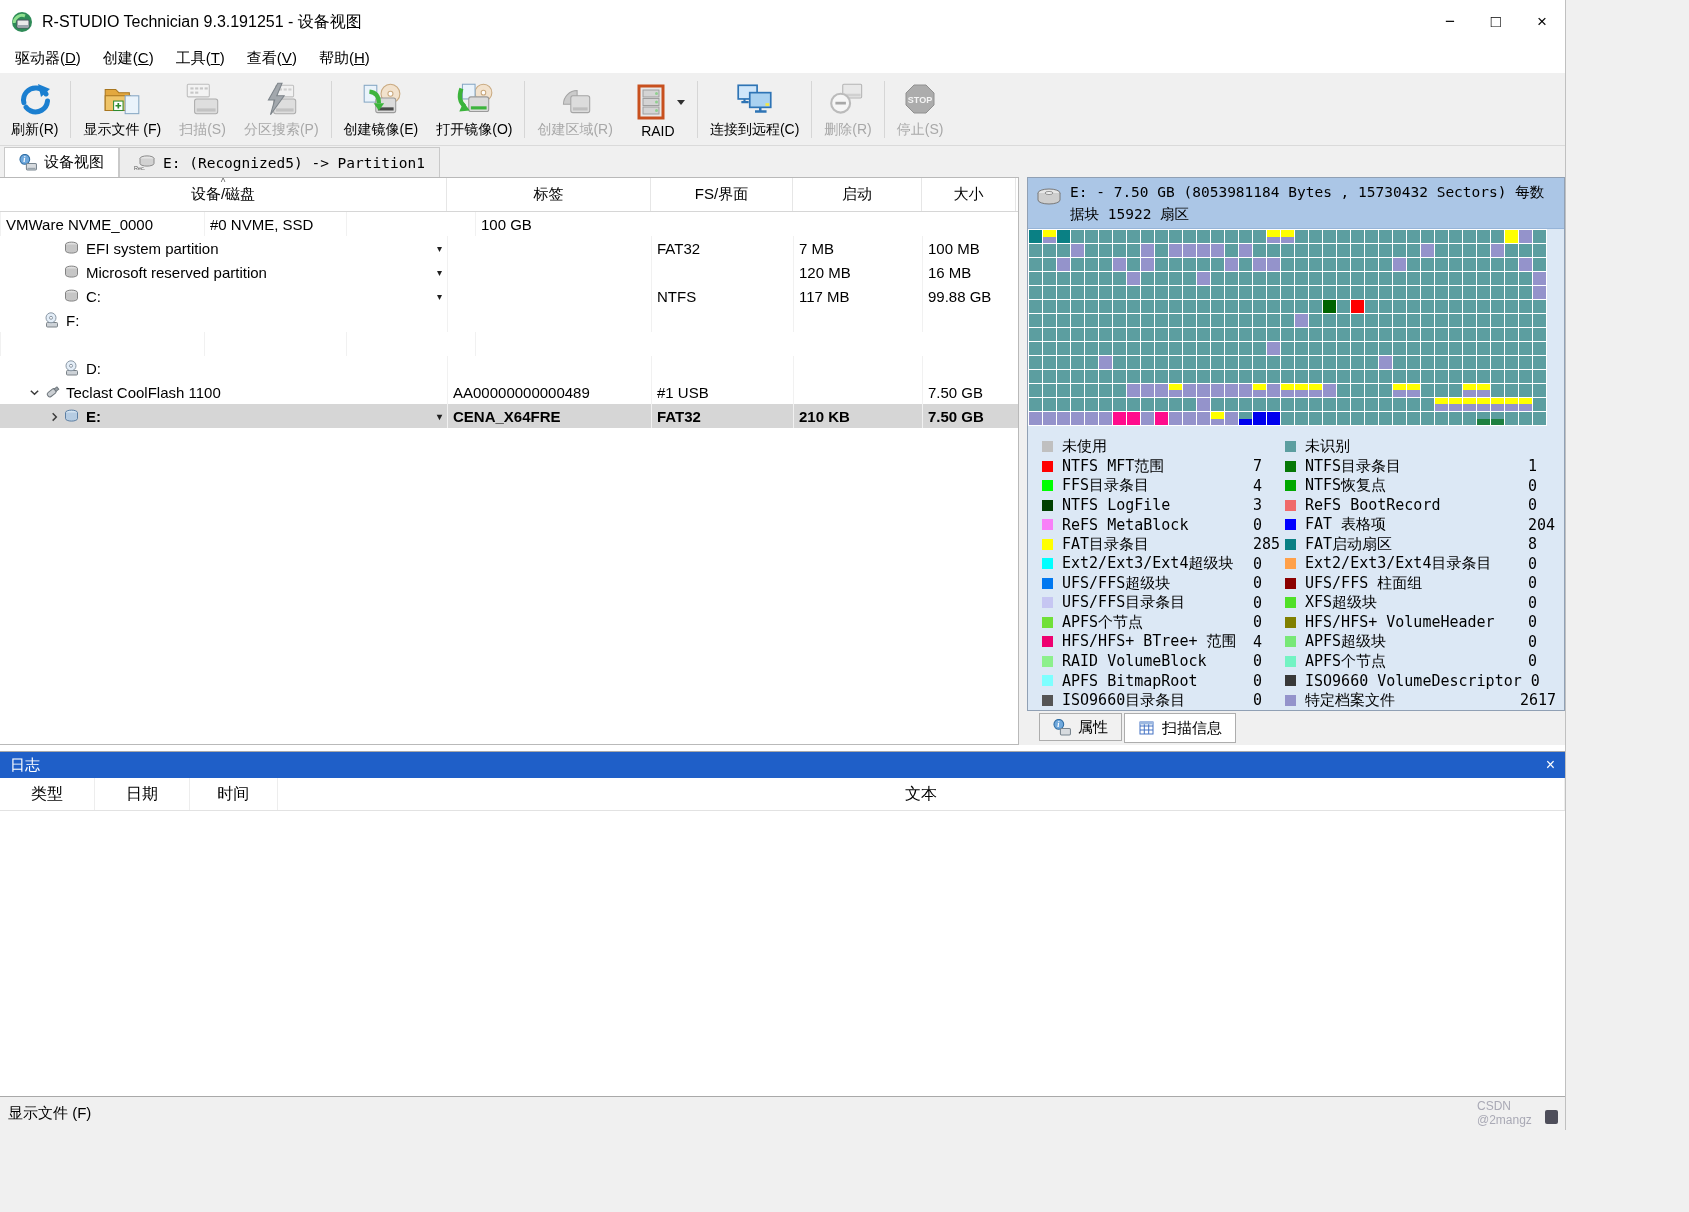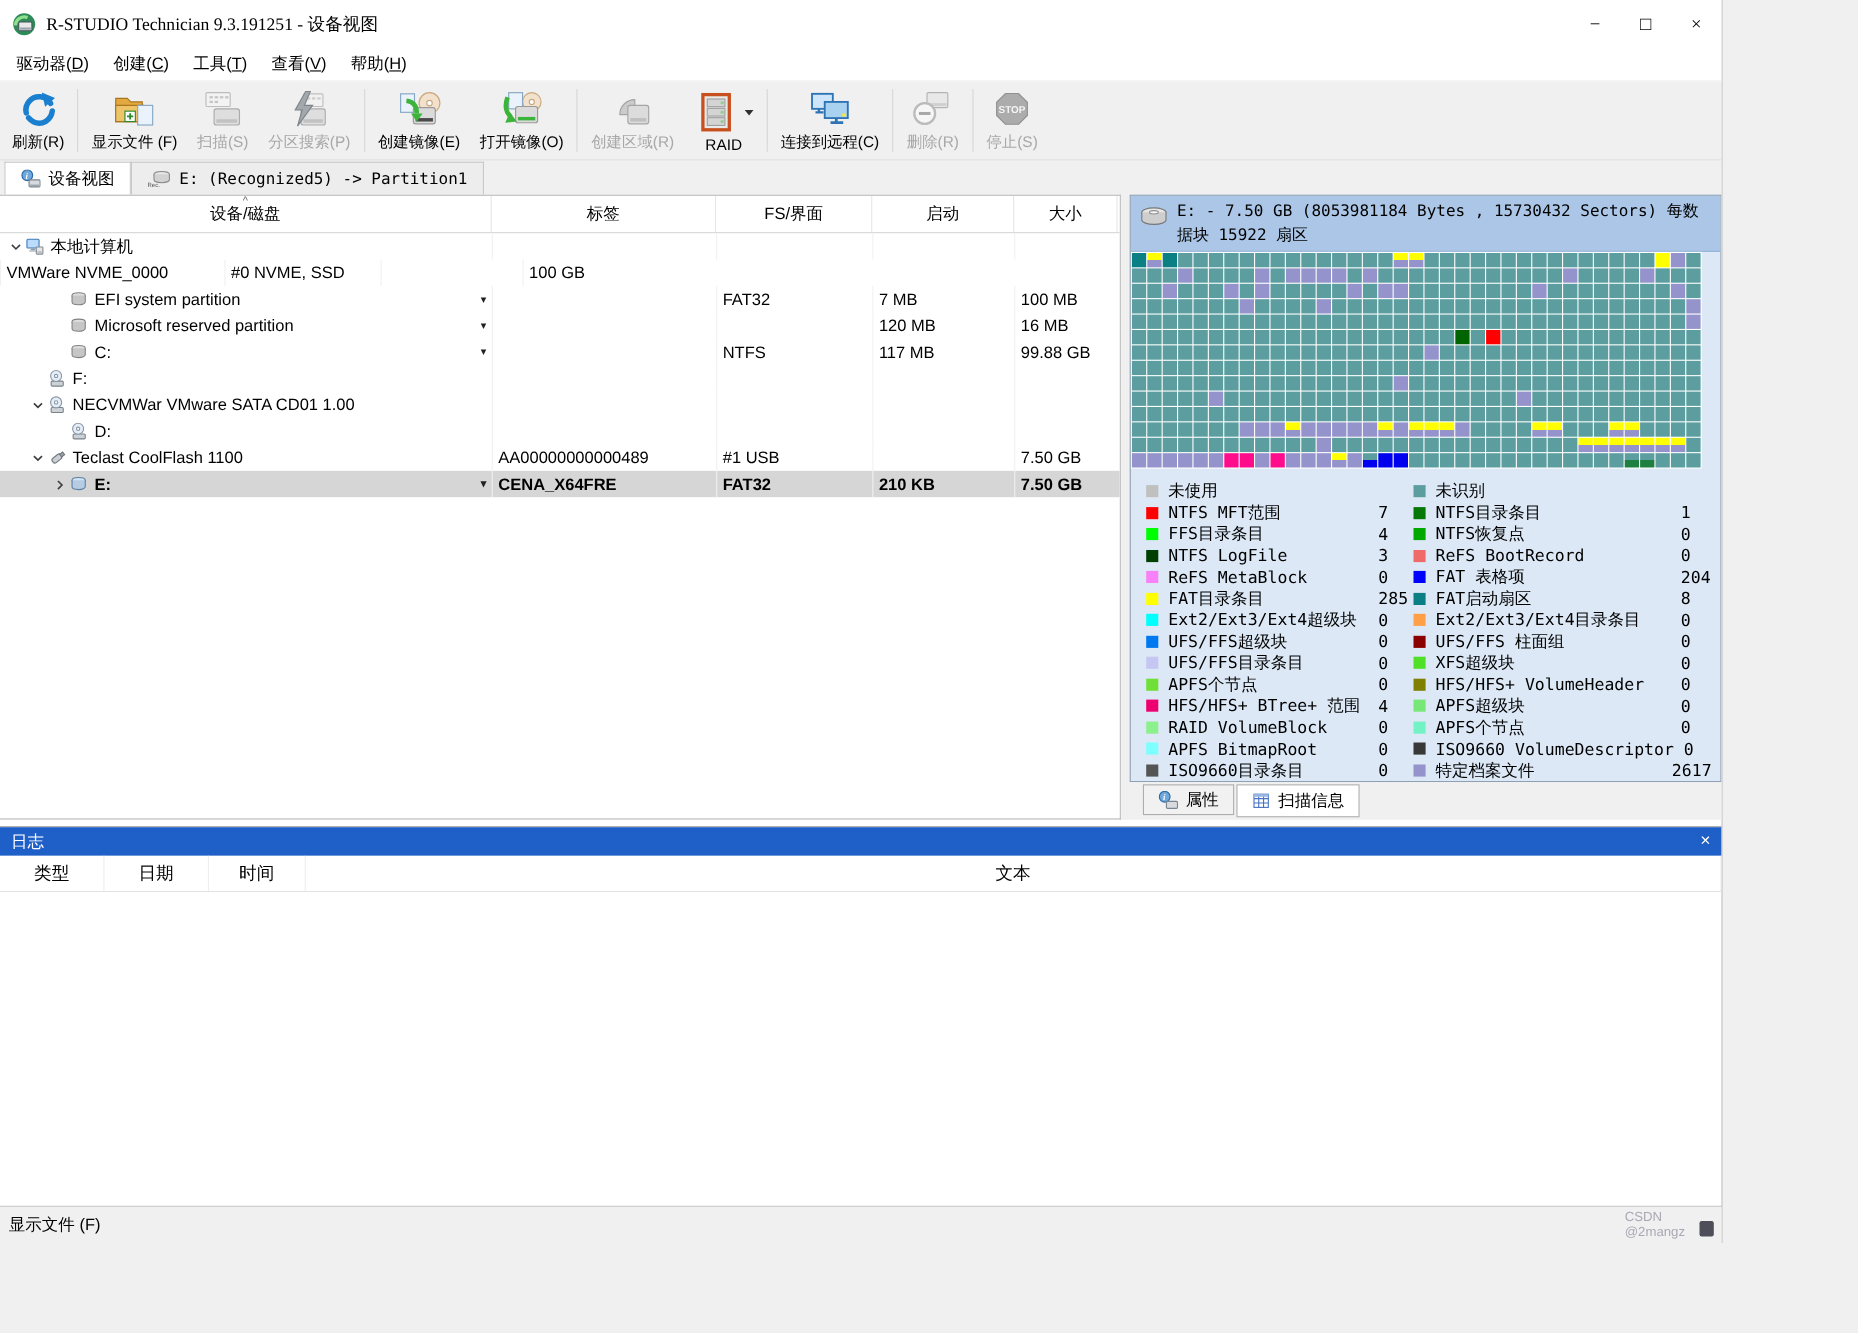--- a/index.html
+++ b/index.html
@@ -1,20 +1,20 @@
 <!DOCTYPE html>
 <html><head>
 <meta charset="utf-8">
 <style>
   * { box-sizing: border-box; margin: 0; padding: 0; }
   html,body { width:1689px; height:1212px; background:#F0F0F0; font-family:"Liberation Sans",sans-serif; color:#000; }
   .window { position:relative; width:1566px; height:1130px; background:#FFF; border-right:1px solid #C0C0C0; overflow:hidden; }
 
   
-  .titlebar { height:44px; background:#FFF; display:flex; align-items:center; padding-left:10px;font-family:Liberation Serif, serif; }
+  .titlebar { height:44px; background:#FFF; display:flex; align-items:center; padding-left:10px; }
   .app-icon { width:24px; height:24px; margin-right:8px; display:inline-flex; }
   .title { font-size:16px; }
   .win-controls { margin-left:auto; display:flex; height:100%; }
   .wc { width:46px; display:flex; align-items:center; justify-content:center; font-size:17px; cursor:default; }
 
   
   .menubar { height:30px; background:#FFF; display:flex; align-items:center; font-size:15px; padding-left:4px; border-bottom:1px solid #F0F0F0;}
   .menu-item { padding:4px 11px; }
 
   
@@ -328,43 +328,20 @@
           </div>
           <div class="dt-hcell" style="width: 129px;">
             <span>启动</span>
           </div>
           <div class="dt-hcell" style="width: 94px;">
             <span>大小</span>
           </div>
         </div>
       <div class="dt-body" id="dt-body">
           <div class="dt-row">
-            <div class="cell-name" style="width: 447px; padding-left: 6px;">
-              <span class="chev">
-                <svg width="11" height="11" viewBox="0 0 12 12">
-                  <path d="M2 4 L6 8 L10 4" fill="none" stroke="#3C3C3C" stroke-width="1.6"></path>
-                </svg>
-              </span>
-              <span class="tree-icon">
-                <svg width="17" height="16" viewBox="0 0 16 16">
-                  <rect x="1" y="1.5" width="11" height="8" rx="1" fill="#BBDDFB" stroke="#3C78B4"></rect>
-                  <rect x="4.5" y="10" width="4" height="1.6" fill="#8C9AA6"></rect>
-                  <rect x="3" y="11.6" width="7" height="1.2" fill="#AEB8C0"></rect>
-                  <rect x="9.5" y="8.5" width="6" height="6.5" rx="0.5" fill="#E6E6E6" stroke="#848C94"></rect>
-                  <rect x="10.5" y="12.5" width="4" height="1.2" fill="#AAB2B8"></rect>
-                </svg>
-              </span>
-              <span class="row-label">本地计算机</span>
-            </div>
-            <div class="cell" style="width: 204px;"></div>
-            <div class="cell" style="width: 142px;"></div>
-            <div class="cell" style="width: 129px;"></div>
-            <div class="cell" style="width: 94px;"></div>
-          </div>
-          <div class="dt-row">
             <div class="cell" style="width: 204px;">VMWare NVME_0000</div>
             <div class="cell" style="width: 142px;">#0 NVME, SSD</div>
             <div class="cell" style="width: 129px;"></div>
             <div class="cell" style="width: 94px;">100 GB</div>
           </div>
           <div class="dt-row">
             <div class="cell-name" style="width: 447px; padding-left: 46px;">
               <span class="chev"></span>
               <span class="tree-icon">
                 <svg width="17" height="16" viewBox="0 0 16 16">
@@ -425,35 +402,20 @@
                 </svg>
               </span>
               <span class="row-label">F:</span>
             </div>
             <div class="cell" style="width: 204px;"></div>
             <div class="cell" style="width: 142px;"></div>
             <div class="cell" style="width: 129px;"></div>
             <div class="cell" style="width: 94px;"></div>
           </div>
           <div class="dt-row">
-            <div class="cell-name" style="width: 447px; padding-left: 26px;">
-              <span class="chev">
-                <svg width="11" height="11" viewBox="0 0 12 12">
-                  <path d="M2 4 L6 8 L10 4" fill="none" stroke="#3C3C3C" stroke-width="1.6"></path>
-                </svg>
-              </span>
-              <span class="tree-icon">
-                <svg width="17" height="16" viewBox="0 0 16 16">
-                  <rect x="3" y="10.5" width="11" height="4.5" rx="1" fill="#CDD2D7" stroke="#7A8288"></rect>
-                  <circle cx="7.5" cy="5.8" r="5" fill="#E4EEF8" stroke="#8A97A4"></circle>
-                  <circle cx="7.5" cy="5.8" r="1.5" fill="#FFF" stroke="#8A97A4"></circle>
-                </svg>
-              </span>
-              <span class="row-label">NECVMWar VMware SATA CD01 1.00</span>
-            </div>
             <div class="cell" style="width: 204px;"></div>
             <div class="cell" style="width: 142px;"></div>
             <div class="cell" style="width: 129px;"></div>
             <div class="cell" style="width: 94px;"></div>
           </div>
           <div class="dt-row">
             <div class="cell-name" style="width: 447px; padding-left: 46px;">
               <span class="chev"></span>
               <span class="tree-icon">
                 <svg width="17" height="16" viewBox="0 0 16 16">

